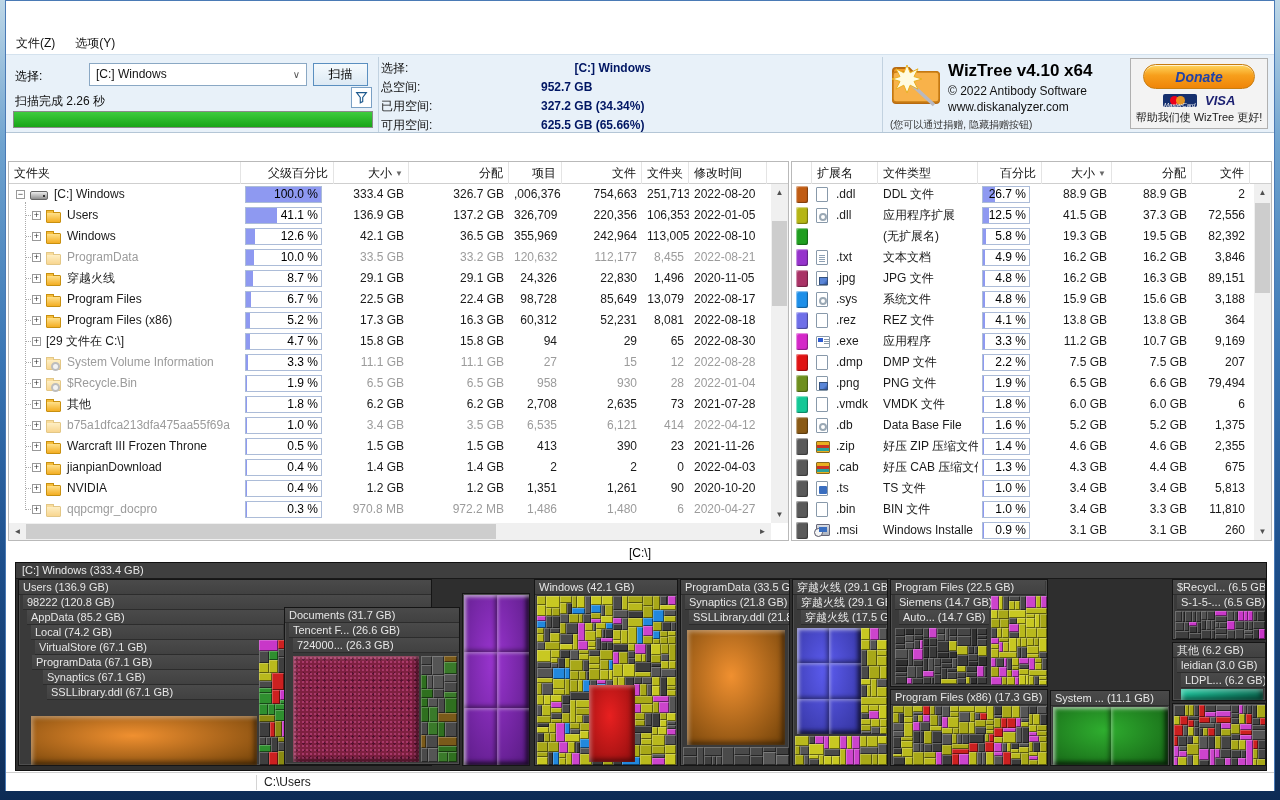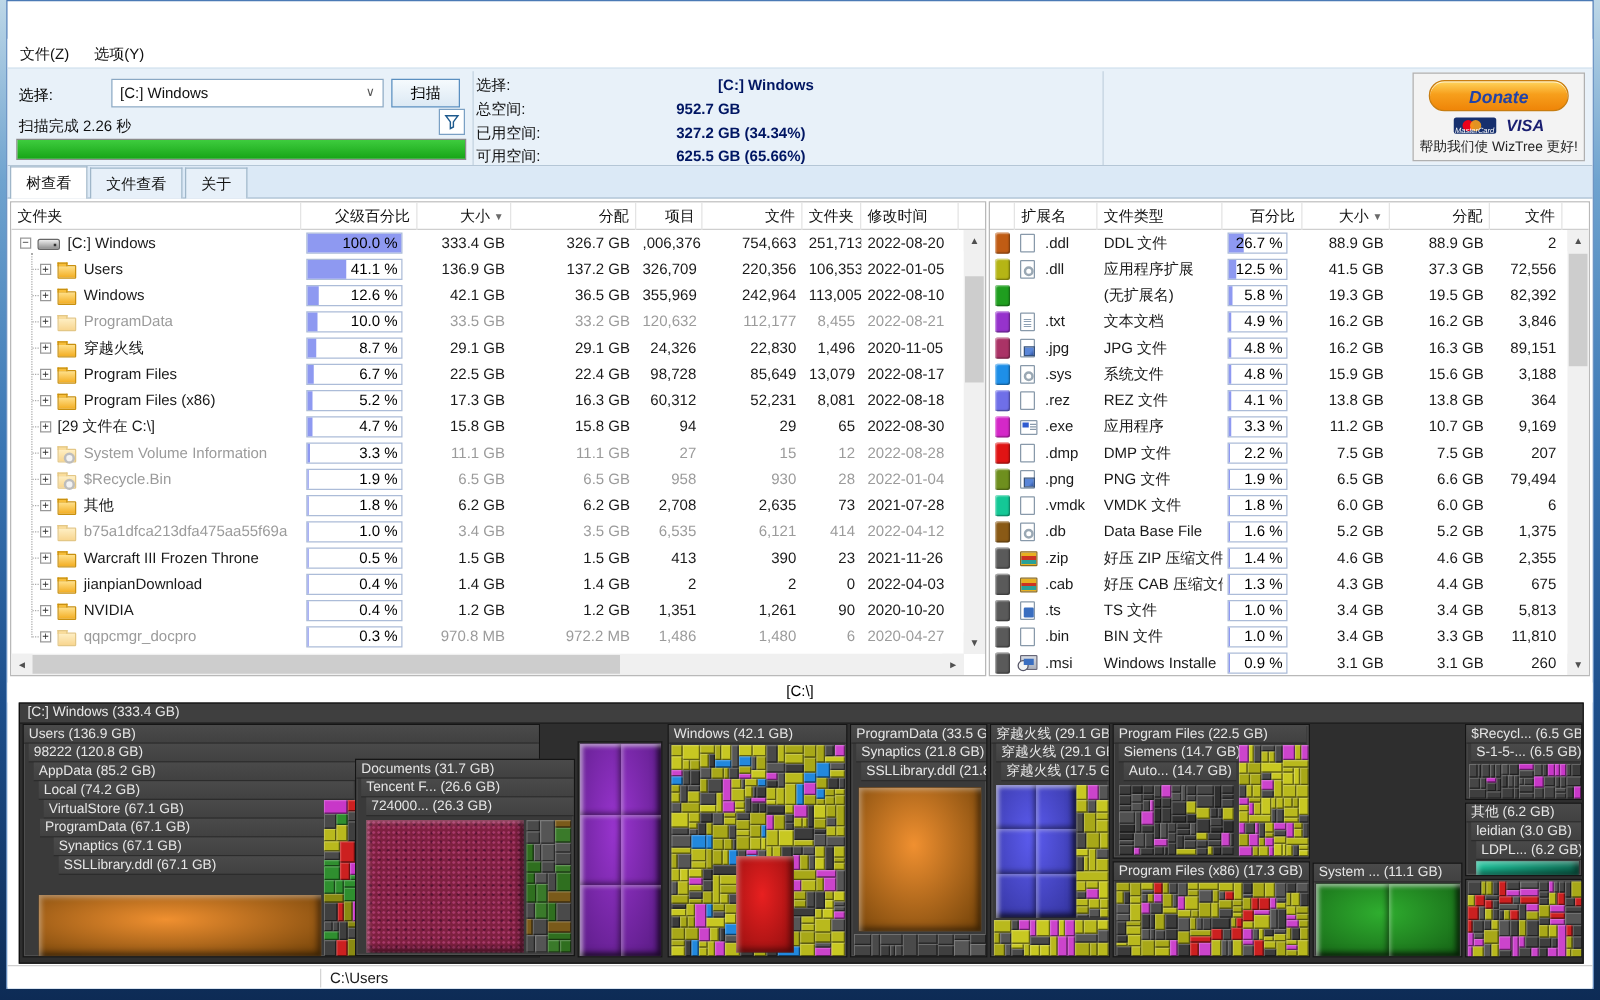--- a/index.html
+++ b/index.html
@@ -178,34 +178,45 @@
           <span class="lbl">已用空间:</span>
           <span class="val">327.2 GB  (34.34%)</span>
         </div>
         <div class="row">
           <span class="lbl">可用空间:</span>
           <span class="val">625.5 GB  (65.66%)</span>
         </div>
       </div>
 
     <div class="tb-sep" style="left:876px"></div>
+    <div class="about">
+      <svg class="about-logo" width="52" height="48" viewBox="0 0 52 48">
+        <path d="M3 10 q0-3 3-3 h13 l4 4 h23 q3 0 3 3 v25 q0 3-3 3 H6 q-3 0-3-3 z" fill="#f49a22" stroke="#b86a10" stroke-width="2"></path>
+        <path d="M3 14 q0-3 3-3 h40 q3 0 3 3 v24 q0 3-3 3 H6 q-3 0-3-3 z" fill="#f8b24a" stroke="#c87d14" stroke-width="1.5"></path>
+        <line x1="18" y1="20" x2="44" y2="44" stroke="#b8b8c0" stroke-width="3.5"></line>
+        <path d="M17 4 l3.2 7.8 7.8-4 -4 7.8 8 2.4 -8 2.4 4 7.8 -7.8-4 -3.2 7.8 -3.2-7.8 -7.8 4 4-7.8 -8-2.4 8-2.4 -4-7.8 7.8 4z" fill="#fffbe0" stroke="#e8b020"></path>
+      </svg>
+      <div class="about-title">WizTree v4.10 x64</div>
+      <div class="about-copy">© 2022 Antibody Software</div>
+      <div class="about-site">www.diskanalyzer.com</div>
+      <div class="about-hint">(您可以通过捐赠, 隐藏捐赠按钮)</div>
+    </div>
 
     <div class="donate">
       <div class="donate-btn">Donate</div>
       <div class="cards">
         <span class="mc-badge">
           <i class="c1"></i><i class="c2"></i><span class="t">MasterCard</span>
         </span>
         <span class="visa">VISA</span>
       </div>
       <div class="donate-caption">帮助我们使 WizTree 更好!</div>
     </div>
   </div>
 
-  <div class="tabstrip" id="tabStrip"><div class="tab active">树查看</div><div class="tab">文件查看</div><div class="tab">关于</div></div>
 
   <div class="main">
     <div class="gridpanel" id="folderPanel">
         <div class="gridhead">
           <div class="hc" style="left: 0px; width: 232px; text-align: left;">文件夹</div>
           <div class="hc" style="left: 232px; width: 93px; text-align: right;">父级百分比</div>
           <div class="hc" style="left: 325px; width: 75px; text-align: right;">大小<span class="sortarrow">▼</span></div>
           <div class="hc" style="left: 400px; width: 100px; text-align: right;">分配</div>
           <div class="hc" style="left: 500px; width: 53px; text-align: right;">项目</div>
           <div class="hc" style="left: 553px; width: 80px; text-align: right;">文件</div>

